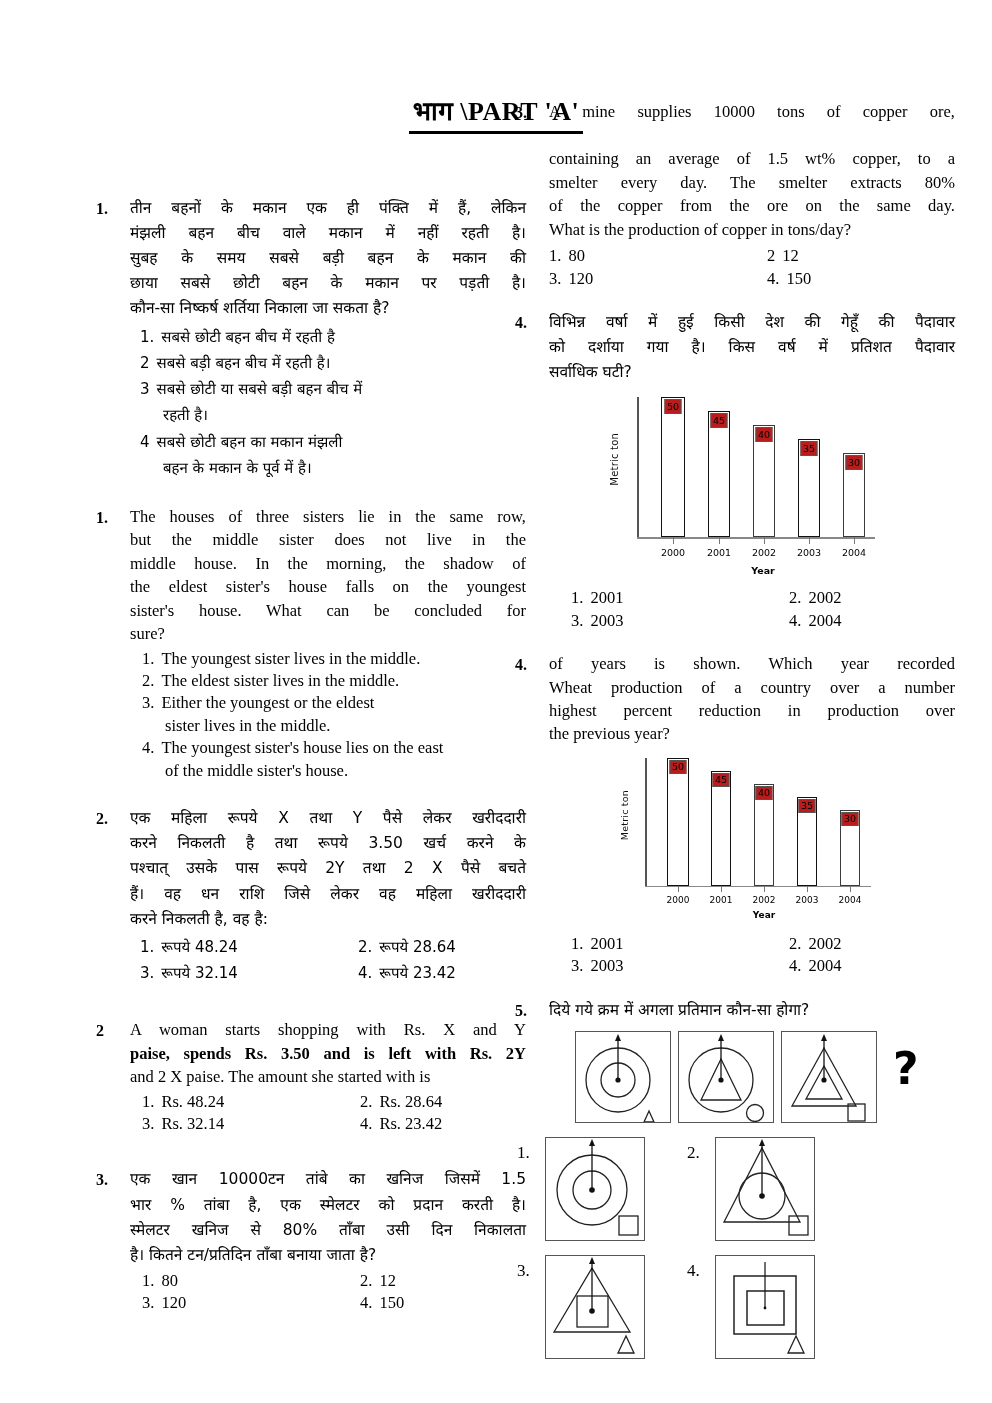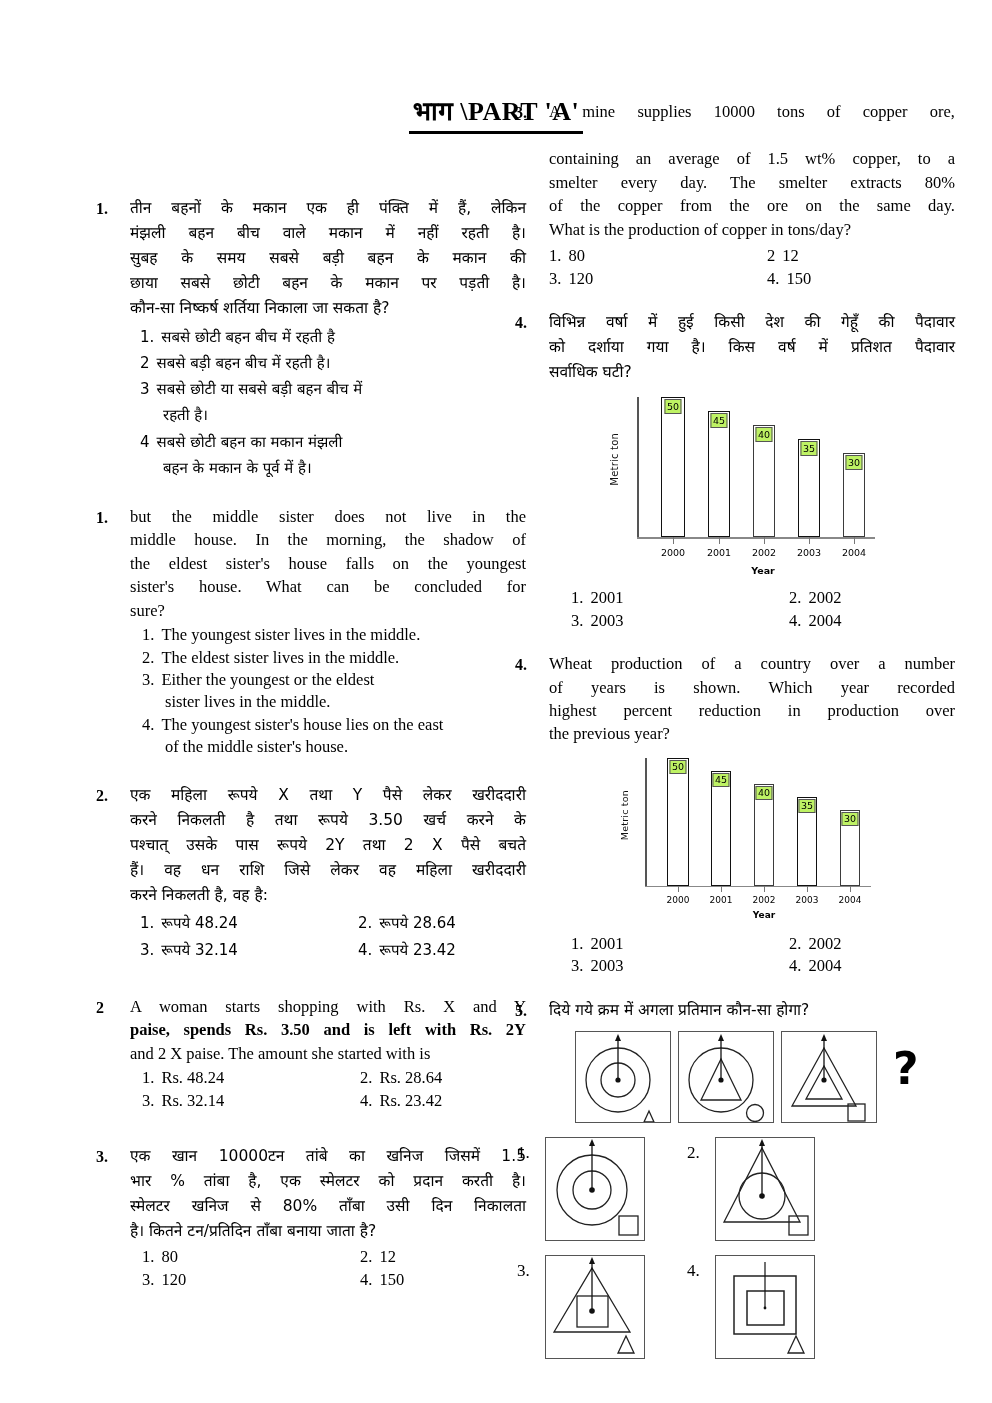--- a/index.html
+++ b/index.html
@@ -101,21 +101,21 @@
   }
   .bar.heavy { border-color:#111; border-width:1.6px; }
   .bar-val {
     position:absolute;
     top:1px;
     left:50%;
     transform: translateX(-50%);
     font-family:"DejaVu Sans", sans-serif;
     font-size: 9.5px;
     line-height: 1;
-    background:#bef264;
+    background:#b91c1c;
     border:1px solid #555;
     padding: 1.5px 1.5px 1.5px 1.5px;
     white-space:nowrap;
   }
   .tick { position:absolute; width:1px; background:#777; }
   .xtick-lab {
     position:absolute;
     font-family:"DejaVu Sans", sans-serif;
     font-size:9.5px;
     transform: translateX(-50%);
@@ -192,20 +192,21 @@
           <div class="opt-cont">बहन के मकान के पूर्व में है।</div>
         </div>
       </div>
     </div>
 
     <div class="spacer-md"></div>
 
     <div class="q">
       <div class="q-num">1.</div>
       <div class="q-body">
+        <div class="eng" style="text-align-last:justify;">The houses of three sisters lie in the same row,</div>
         <div class="eng" style="text-align-last:justify;">but the middle sister does not live in the</div>
         <div class="eng" style="text-align-last:justify;">middle house.  In the morning, the shadow of</div>
         <div class="eng" style="text-align-last:justify;">the eldest sister's house falls on the youngest</div>
         <div class="eng" style="text-align-last:justify;">sister's house. What can be concluded for</div>
         <div class="eng">sure?</div>
         <div class="opts opts-eng opts-stack">
           <div class="opt">
             <span class="opt-n">1.</span>
             <span class="opt-t">The youngest sister lives in the  middle.</span>
           </div>
@@ -438,22 +439,22 @@
           <span class="opt-t">2004</span>
         </div>
       </div>
     </div>
 
     <div class="spacer-md"></div>
 
     <div class="q">
       <div class="q-num">4.</div>
       <div class="q-body">
+        <div class="eng" style="text-align-last:justify;">of years is shown.   Which year recorded</div>
         <div class="eng" style="text-align-last:justify;">Wheat production of a country over a number</div>
-        <div class="eng" style="text-align-last:justify;">of years is shown.   Which year recorded</div>
         <div class="eng" style="text-align-last:justify;">highest percent reduction in production over</div>
         <div class="eng">the previous year?</div>
       </div>
     </div>
 
     <div class="chart" style="height:175px;">
       <div class="chart-inner" style="position:absolute; left:96px; top:0; width:290px; height:175px;">
         <div class="y-axis-label" style="left:8px; top:36px; font-size:9.5px;">Metric ton</div>
         <div class="plot" style="left:34px; top:4px; width:226px; height:128px;">
           <div class="axis-v" style="height:128px;"></div>

